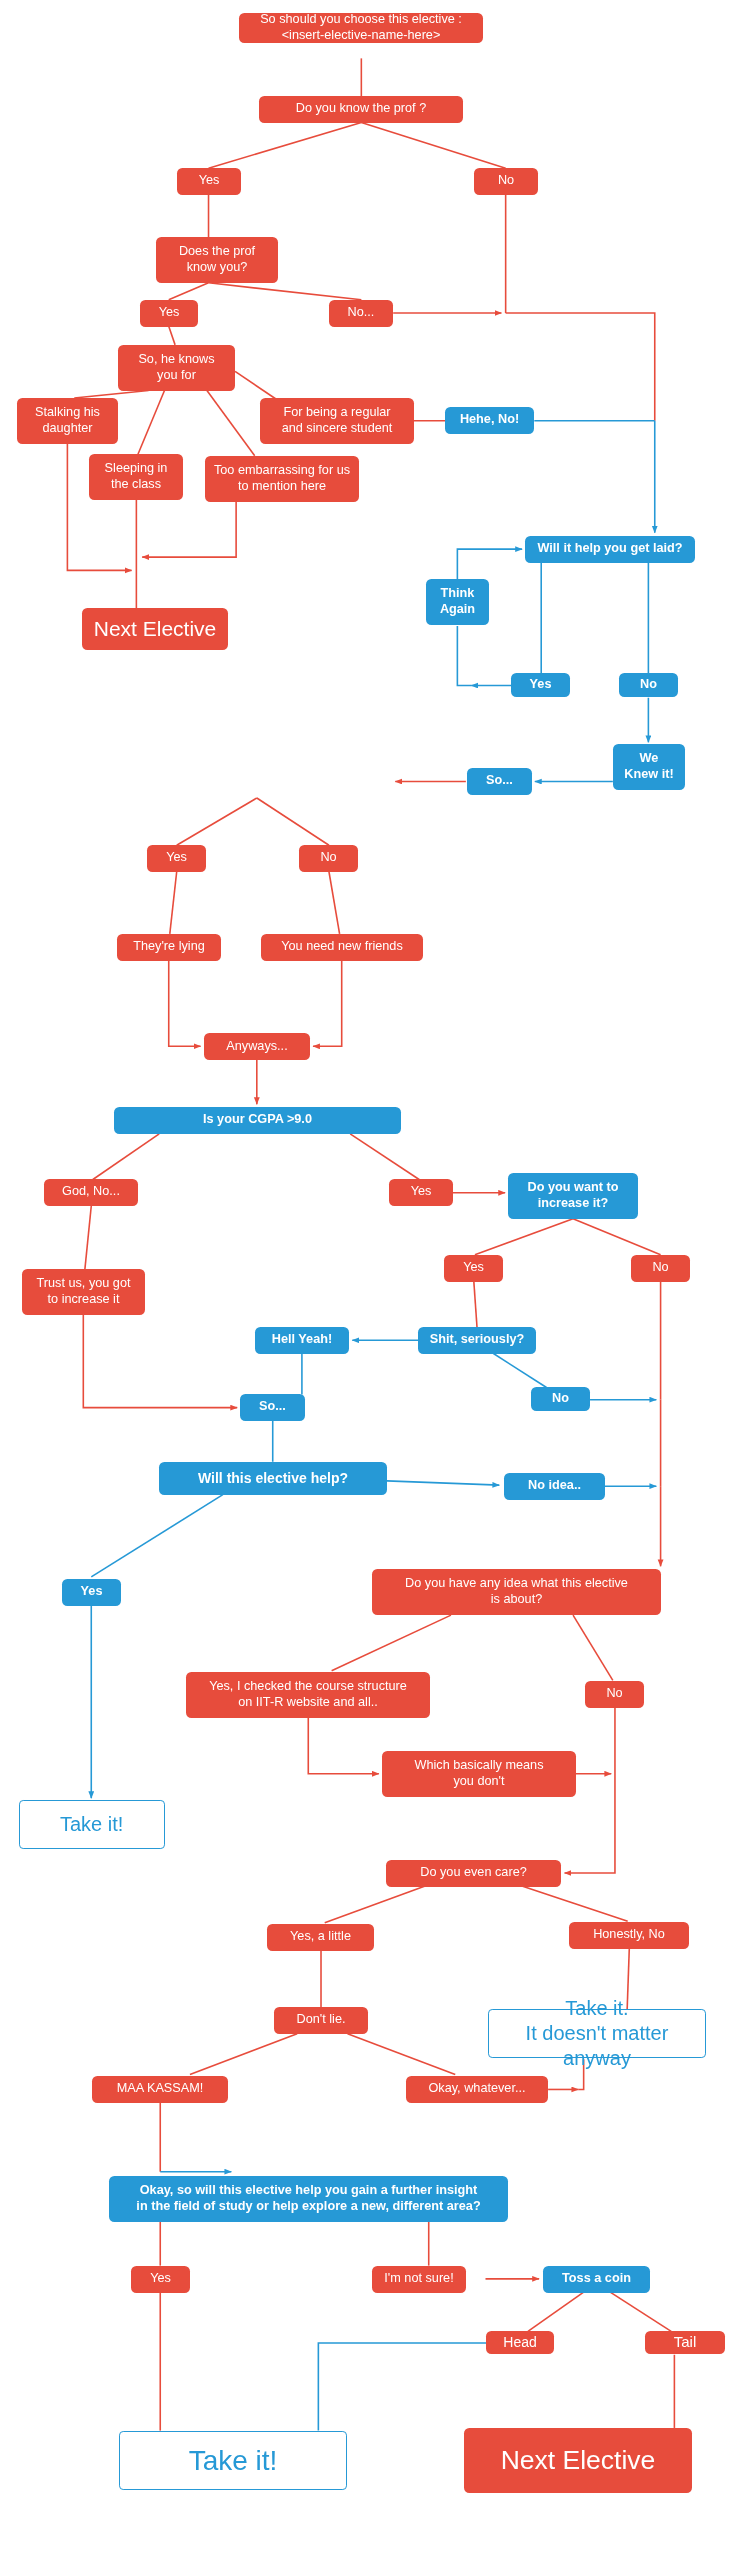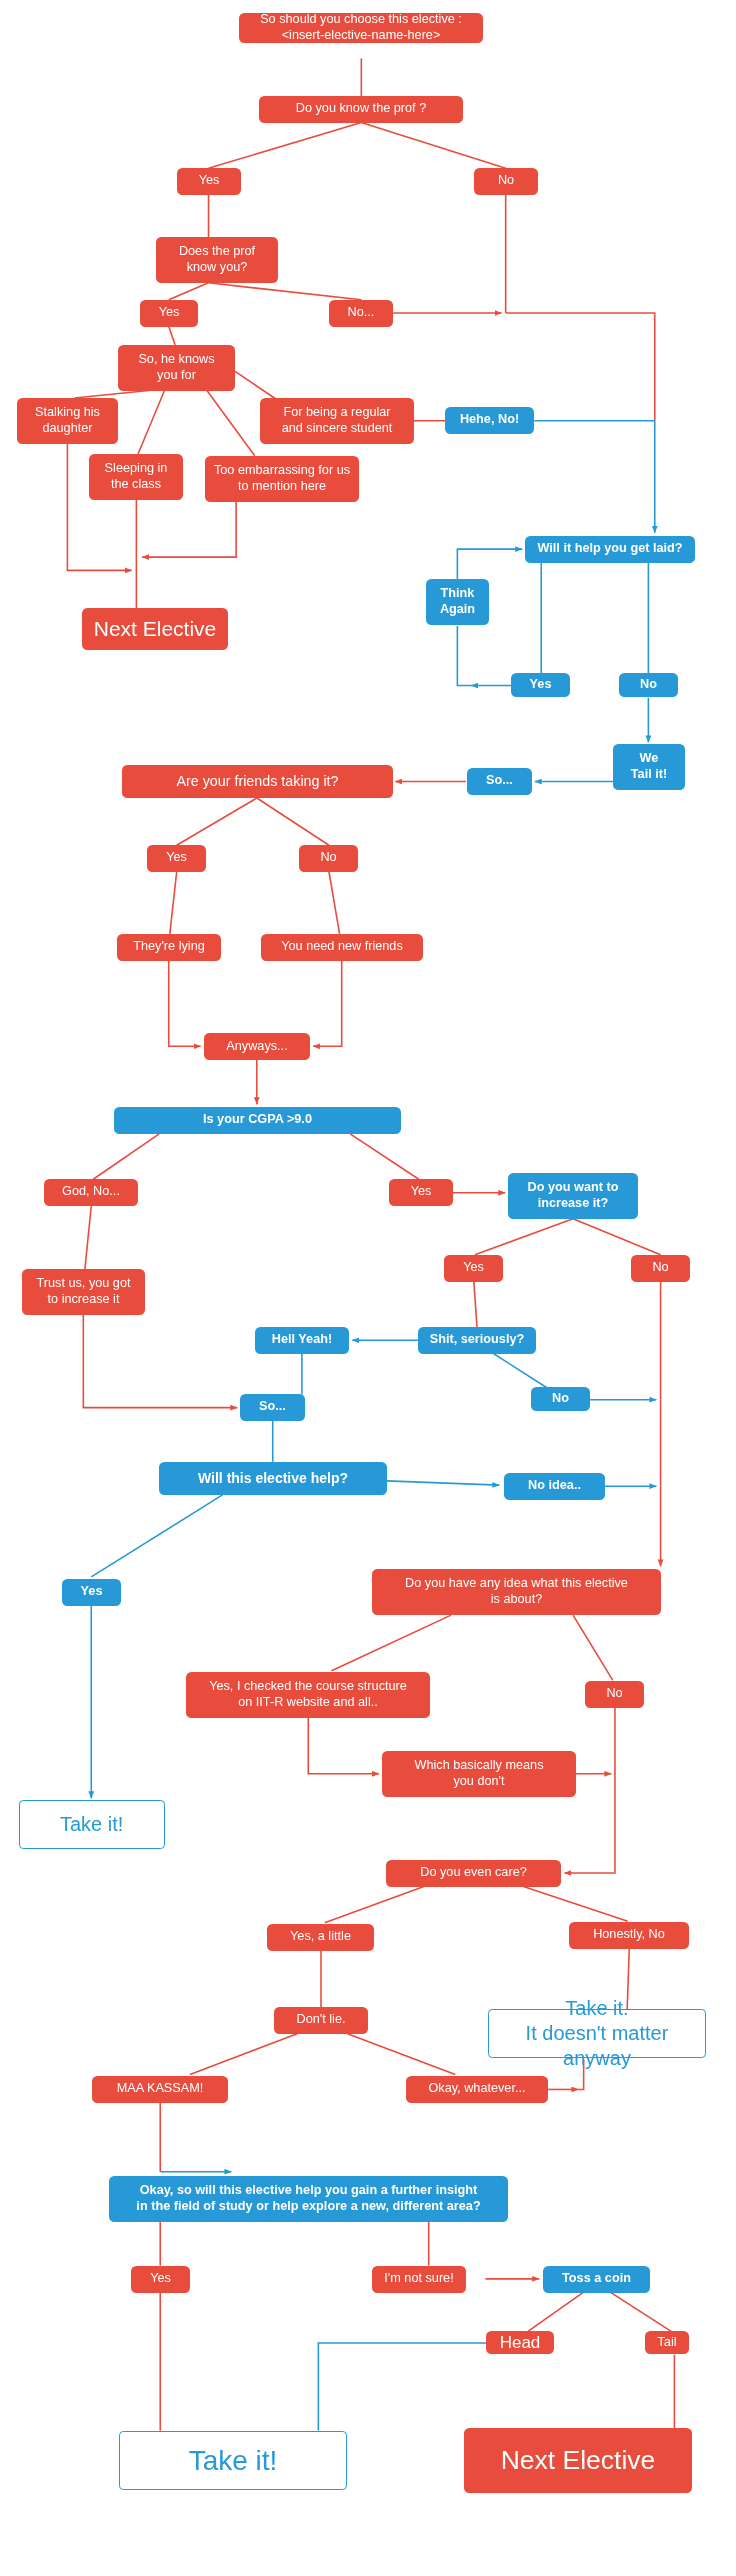--- a/index.html
+++ b/index.html
@@ -161,23 +161,22 @@
 the class</div>
   <div class="node red" style="left:205px;top:456px;width:154px;height:46px">Too embarrassing for us
 to mention here</div>
   <div class="node blue" style="left:525px;top:536px;width:170px;height:26.5px">Will it help you get laid?</div>
   <div class="node blue" style="left:426px;top:579px;width:63px;height:46px">Think
 Again</div>
   <div class="node red" style="left:82px;top:608px;width:146px;height:42px;font-size:21px">Next Elective</div>
   <div class="node blue" style="left:511px;top:673px;width:59px;height:24.4px">Yes</div>
   <div class="node blue" style="left:619px;top:673px;width:59px;height:24.4px">No</div>
   <div class="node blue" style="left:613px;top:744px;width:72px;height:46px">We
-Tail it!</div>
+Knew it!</div>
   <div class="node blue" style="left:467px;top:768px;width:65px;height:26.5px">So...</div>
-  <div class="node red" style="left:122px;top:765px;width:271px;height:33px;font-size:14.3px">Are your friends taking it?</div>
   <div class="node red" style="left:147px;top:845px;width:59px;height:26.5px">Yes</div>
   <div class="node red" style="left:299px;top:845px;width:59px;height:26.5px">No</div>
   <div class="node red" style="left:117px;top:934px;width:104px;height:26.5px">They're lying</div>
   <div class="node red" style="left:261px;top:934px;width:162px;height:26.5px">You need new friends</div>
   <div class="node red" style="left:204px;top:1033px;width:106px;height:27px">Anyways...</div>
   <div class="node blue" style="left:114px;top:1107px;width:287px;height:26.5px">Is your CGPA &gt;9.0</div>
   <div class="node red" style="left:44px;top:1179px;width:94px;height:26.5px">God, No...</div>
   <div class="node red" style="left:389px;top:1179px;width:64px;height:26.5px">Yes</div>
   <div class="node blue" style="left:508px;top:1173px;width:130px;height:46px">Do you want to
 increase it?</div>
@@ -206,19 +205,19 @@
   <div class="node red" style="left:274px;top:2007px;width:94px;height:26.5px">Don't lie.</div>
   <div class="node outline" style="left:488px;top:2009px;width:218px;height:49px;font-size:20px">Take it.
 It doesn't matter anyway</div>
   <div class="node red" style="left:92px;top:2076px;width:136px;height:26.5px">MAA KASSAM!</div>
   <div class="node red" style="left:406px;top:2076px;width:142px;height:26.5px">Okay, whatever...</div>
   <div class="node blue" style="left:109px;top:2176px;width:399px;height:46px">Okay, so will this elective help you gain a further insight
 in the field of study or help explore a new, different area?</div>
   <div class="node red" style="left:131px;top:2266px;width:59px;height:26.5px">Yes</div>
   <div class="node red" style="left:372px;top:2266px;width:94px;height:26.5px">I'm not sure!</div>
   <div class="node blue" style="left:543px;top:2266px;width:107px;height:26.5px">Toss a coin</div>
-  <div class="node red" style="left:486px;top:2331px;width:68px;height:23px;font-size:17px">Head</div>
-  <div class="node red" style="left:645px;top:2331px;width:44px;height:23px;font-size:13px">Tail</div>
+  <div class="node red" style="left:486px;top:2331px;width:68px;height:23px;font-size:14px">Head</div>
+  <div class="node red" style="left:645px;top:2331px;width:80px;height:23px;font-size:15px">Tail</div>
   <div class="node outline" style="left:119px;top:2431px;width:228px;height:59px;font-size:28px">Take it!</div>
   <div class="node red" style="left:464px;top:2428px;width:228px;height:65px;font-size:26.5px">Next Elective</div>
 
 </div>
 
 
 </body></html>

